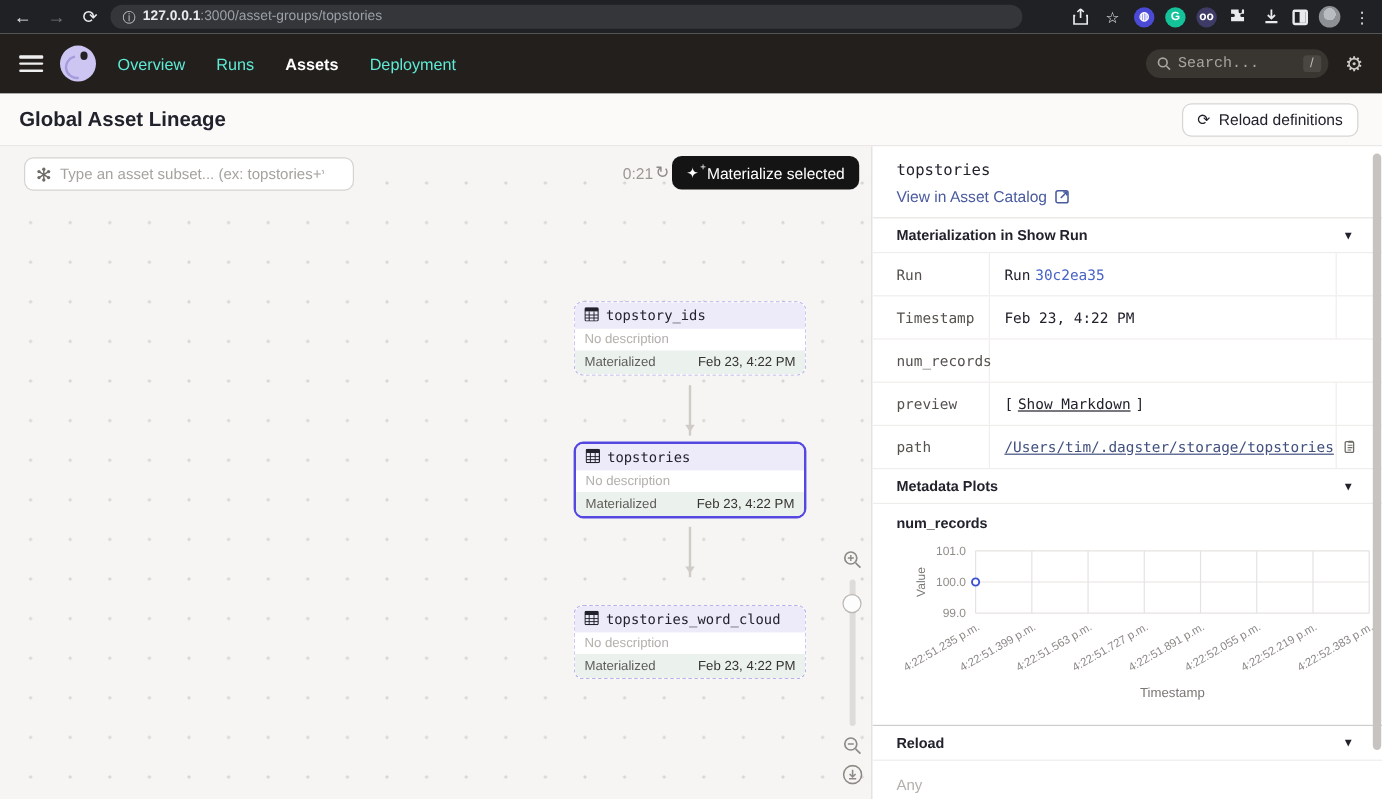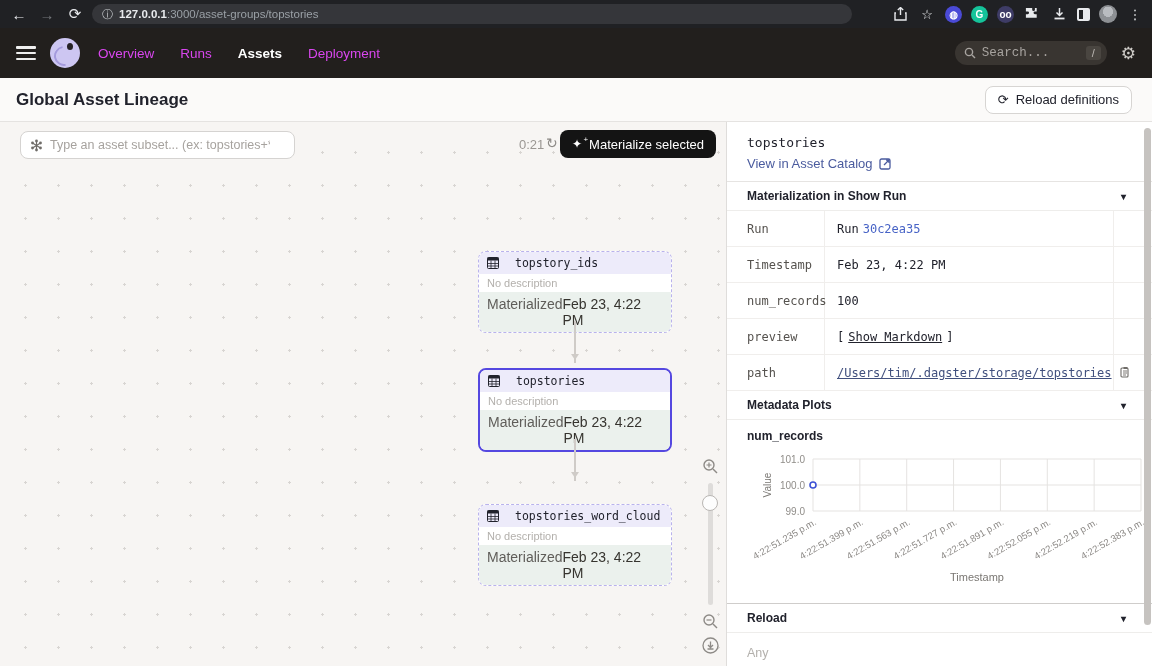--- a/index.html
+++ b/index.html
@@ -22,21 +22,21 @@
   .avatar { width:18px; height:18px; border-radius:50%; background:radial-gradient(circle at 50% 38%, #b9bcc0 0 35%, #8d9094 36% 100%); }
 
   
   .app-nav { height:50px; background:#221f1d; display:flex; align-items:center; padding:0 16px; }
   .hamburger { width:20px; height:14px; display:flex; flex-direction:column; justify-content:space-between; cursor:pointer; }
   .hamburger span { height:2.5px; background:#efefef; border-radius:1px; }
   .logo { width:30px; height:30px; margin:0 18px 0 14px; border-radius:50%; background:#cdc6f2; position:relative; overflow:hidden; }
   .logo .eye { position:absolute; width:6px; height:7px; background:#262226; border-radius:50%; right:7px; top:5px; }
   .logo .swirl { position:absolute; left:4px; top:8px; width:20px; height:20px; border:2px solid #a59bdd; border-radius:50%; border-top-color:transparent; border-right-color:transparent; transform:rotate(35deg); }
   .nav-items { display:flex; gap:26px; font-size:13.5px; }
-  .nav-item { color:#d946ef; cursor:pointer; }
+  .nav-item { color:#5eead4; cursor:pointer; }
   .nav-item.active { color:#ffffff; font-weight:bold; }
   .nav-right { margin-left:auto; display:flex; align-items:center; gap:14px; }
   .search-pill { width:152px; height:24px; background:#393531; border-radius:12px; display:flex; align-items:center; padding:0 6px 0 9px; gap:6px; }
   .search-pill svg { flex:0 0 auto; }
   .search-pill input { background:transparent; border:none; outline:none; color:#e5e5e5; font-size:12.5px; width:86px; font-family:Liberation Mono, monospace; }
   .search-pill input::placeholder { color:#a8a4a0; }
   .slash-key { margin-left:auto; background:#4a4641; color:#bdb9b5; border-radius:3px; font-size:11px; padding:1px 6px; }
   .gear { color:#cfccc8; font-size:17px; cursor:pointer; }
 
   
@@ -57,24 +57,24 @@
   .filter-input input::placeholder { color:#a6a29e; }
   .timer { position:absolute; left:519px; top:15px; font-size:13px; color:#9b9793; }
   .timer-refresh { position:absolute; left:546px; top:13px; font-size:14px; color:#8d8a86; cursor:pointer; }
   .materialize-btn { position:absolute; right:10px; top:8px; height:28px; background:#141414; color:#fff; border:none; border-radius:8px; display:flex; align-items:center; gap:7px; padding:0 12px; font-size:13px; cursor:pointer; }
   .sparkle { position:relative; font-size:12px; }
   .sparkle sup { font-size:8px; position:absolute; top:-2px; right:-6px; }
 
   
   .node { position:absolute; left:478px; width:194px; background:#fff; border:1.5px dashed #b9b2ec; border-radius:8px; overflow:hidden; cursor:pointer; }
   .node.selected { border:2px solid #5548e0; }
-  .node-header { background:#edebfa; padding:4px 8px; display:flex; align-items:center; gap:16px; }
+  .node-header { background:#edebfa; padding:4px 8px; display:flex; align-items:flex-start; gap:6px; }
   .node-name { font-family:"DejaVu Sans Mono",monospace; font-size:11.5px; color:#21222c; }
   .node-desc { padding:3px 8px; font-size:11px; color:#b3b0ac; }
-  .node-status { background:#ebf1ed; padding:4px 8px; display:flex; justify-content:space-between; font-size:14px; }
+  .node-status { background:#ebf1ed; padding:4px 8px; display:flex; justify-content:space-between; font-size:11px; }
   .node-status .st { color:#5f5d59; }
   .node-status .ts { color:#36342f; }
   .table-icon { display:block; }
 
   .edge { position:absolute; left:574px; width:1.5px; background:#cfcbc7; }
   .edge::after { content:""; position:absolute; bottom:-1px; left:-3.2px; border:4px solid transparent; border-top:6px solid #cfcbc7; }
 
   
   .zoomctl { position:absolute; right:5px; top:336px; width:22px; display:flex; flex-direction:column; align-items:center; }
   .zicon { color:#8d8a86; cursor:pointer; height:18px; }
@@ -309,21 +309,20 @@
           </div>
         <div></div>
       </div>
       <div class="meta-row">
         <div class="meta-key">Timestamp</div>
         <div class="meta-val">Feb 23, 4:22 PM</div>
         <div></div>
       </div>
       <div class="meta-row">
         <div class="meta-key">num_records</div>
-        <div class="meta-val">100</div>
         <div></div>
       </div>
       <div class="meta-row">
         <div class="meta-key">preview</div>
         <div class="meta-val">
             <span>[</span>
             <span class="ulink">Show Markdown</span>
             <span>]</span>
           </div>
         <div></div>

